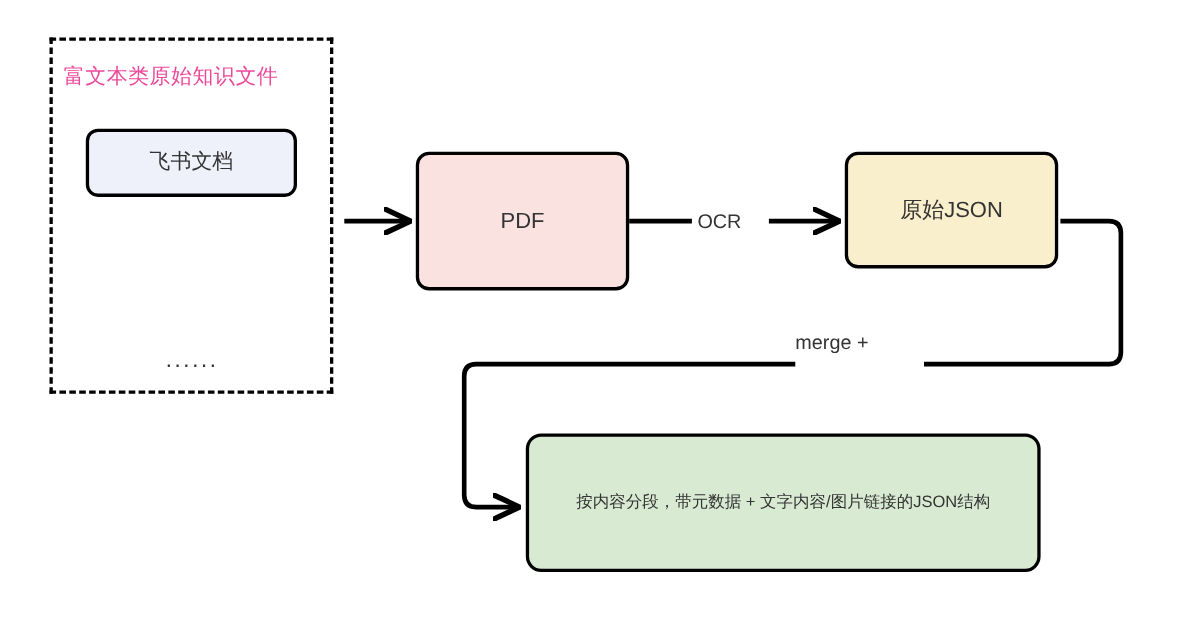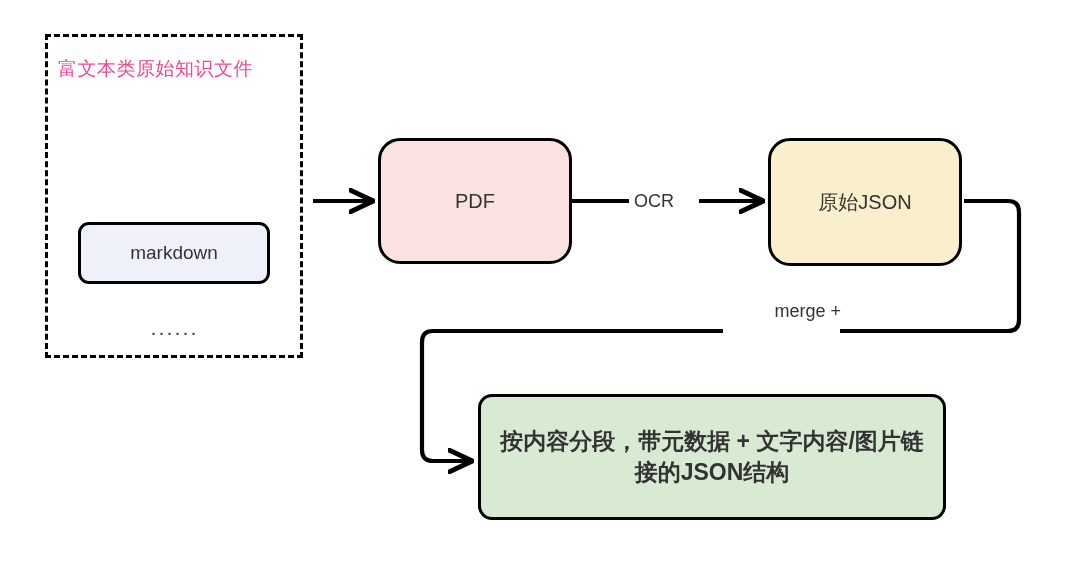--- a/index.html
+++ b/index.html
@@ -31,37 +31,37 @@
     display:flex;
     align-items:center;
     justify-content:center;
     text-align:center;
     color:#333333;
     line-height:1.35;
   }
   .node-inner{padding:0 10px;}
 
   .n-small{font-size:19px;border-radius:11px;}
-  .n-mid{font-size:20px;border-radius:22px;}
-  .n-green{font-size:23px;border-radius:14px;font-weight:bold;}
+  .n-mid{font-size:20px;}
+  .n-green{font-size:15px;border-radius:14px;}
 
   .ellipsis{
     position:absolute;
     font-size:21px;
     color:#333333;
     letter-spacing:1px;
     white-space:nowrap;
   }
 
   .edge-label{
     position:absolute;
     font-size:18px;
     color:#333333;
     white-space:nowrap;
-    text-align:right;
+    text-align:left;
     line-height:1.28;
   }
 </style>
 </head>
 <body>
 
 <div id="canvas">
 
   <svg class="edges" viewBox="0 0 1080 573" xmlns="http://www.w3.org/2000/svg">
     <defs>
@@ -78,32 +78,32 @@
 
     <path d="M 964 201 L 1008 201 Q 1019 201 1019 212 L 1019 320 Q 1019 331 1008 331 L 840 331" fill="none" stroke="#000000" stroke-width="4.2" stroke-linecap="butt" stroke-linejoin="round"></path>
 
     <path d="M 723 331 L 433 331 Q 422 331 422 342 L 422 450 Q 422 461 433 461 L 470 461" fill="none" stroke="#000000" stroke-width="4.2" stroke-linecap="butt" stroke-linejoin="round" marker-end="url(#arrow)"></path>
   </svg>
 
   <div class="group-box" style="left:45px; top:34px; width:258px; height:324px;"></div>
 
   <div class="group-title" style="left:58px; top:56px;">富文本类原始知识文件</div>
 
+  <div class="node n-small" style="left:78px; top:117px; width:192px; height:62px; background:#eef1fa;">
+    <span class="node-inner">飞书文档</span>
+  </div>
 
-  <div class="node n-small" style="left:78px; top:222px; width:192px; height:62px; background:#eef1fa;">
-    <span class="node-inner">markdown</span>
-  </div>
 
   <div class="ellipsis" style="left:132px; top:320px; width:84px; text-align:center;">······</div>
 
   <div class="node n-mid" style="left:378px; top:138px; width:194px; height:126px; background:#f9e2e0;">
     <span class="node-inner">PDF</span>
   </div>
 
-  <div class="node n-mid" style="left:768px; top:138px; width:194px; height:128px; background:#faefcd;">
+  <div class="node n-mid" style="left:768px; top:138px; width:194px; height:106px; background:#faefcd;">
     <span class="node-inner">原始JSON</span>
   </div>
 
   <div class="node n-green" style="left:478px; top:394px; width:468px; height:126px; background:#d9ead3;">
     <span class="node-inner" style="display:block; max-width:430px;">按内容分段，带元数据 + 文字内容/图片链接的JSON结构</span>
   </div>
 
   <div class="edge-label" style="left:634px; top:190px; width:60px; text-align:left;">OCR</div>
 
   <div class="edge-label" style="left:723px; top:300px; width:118px;">

